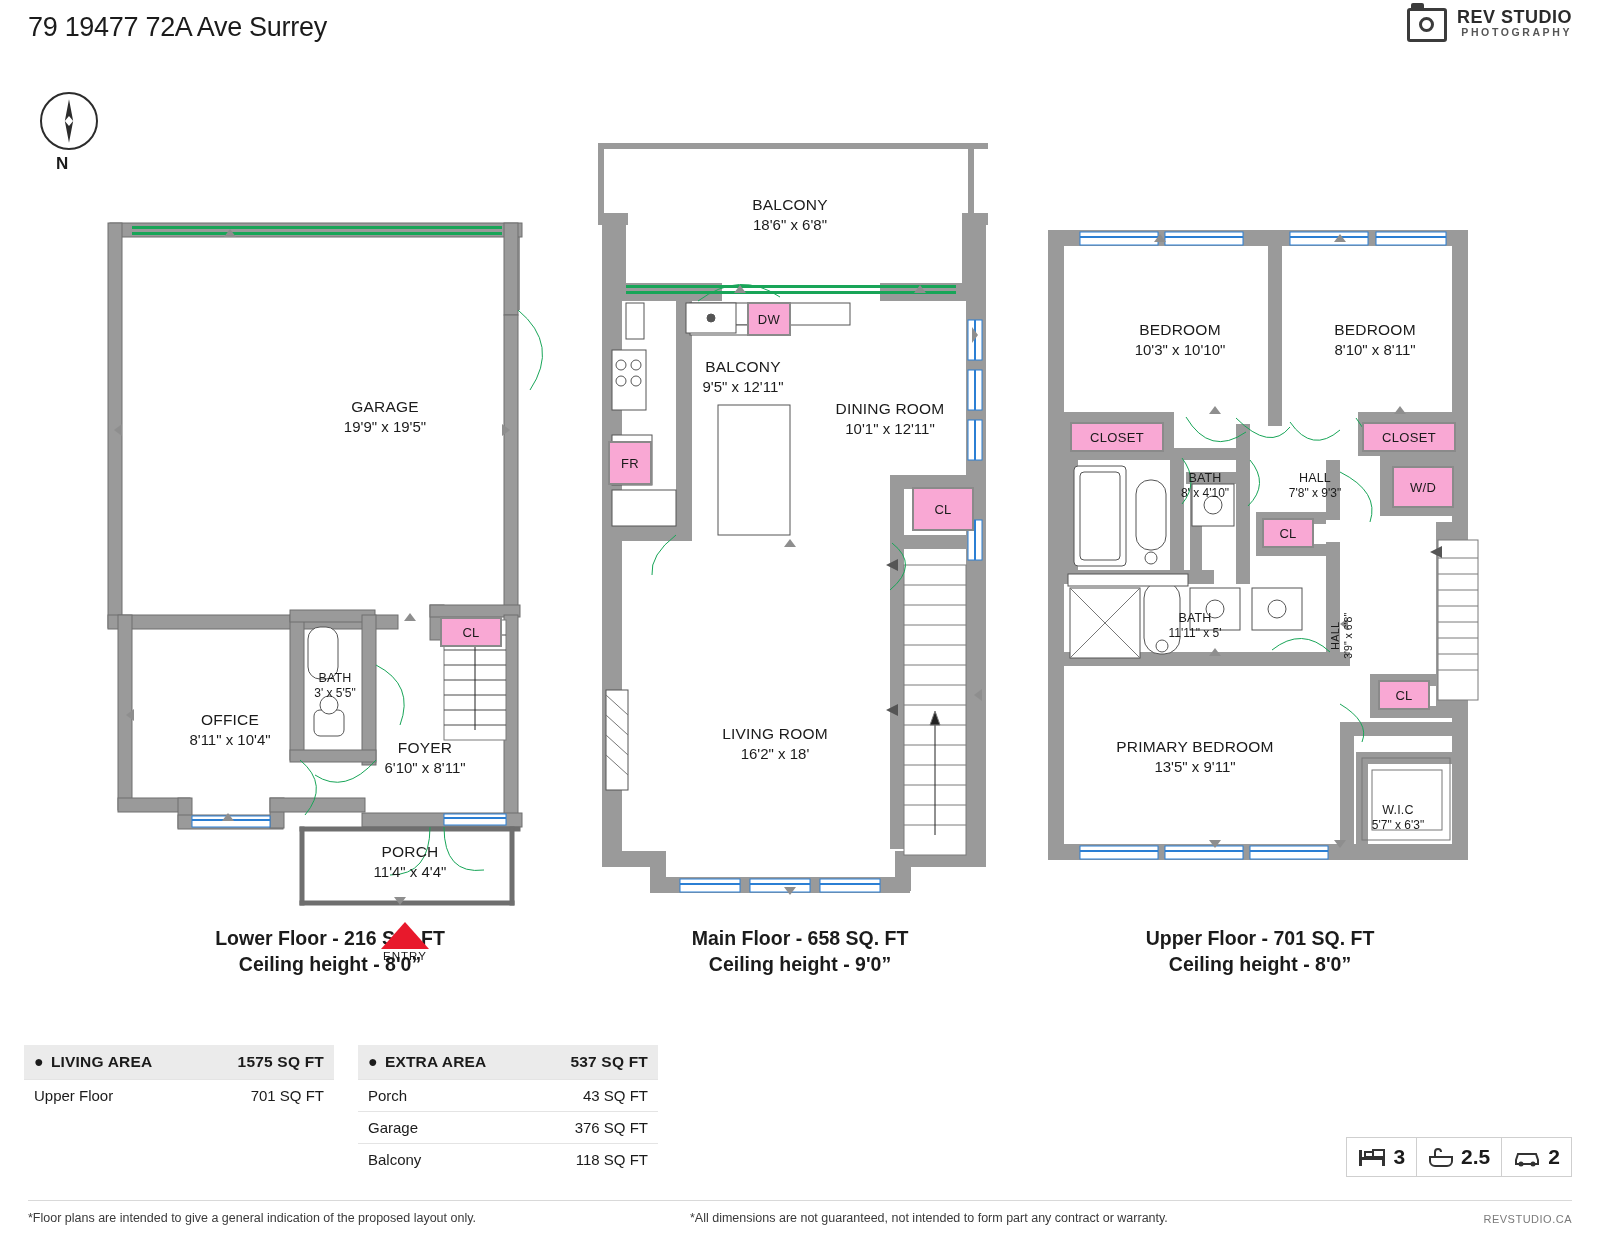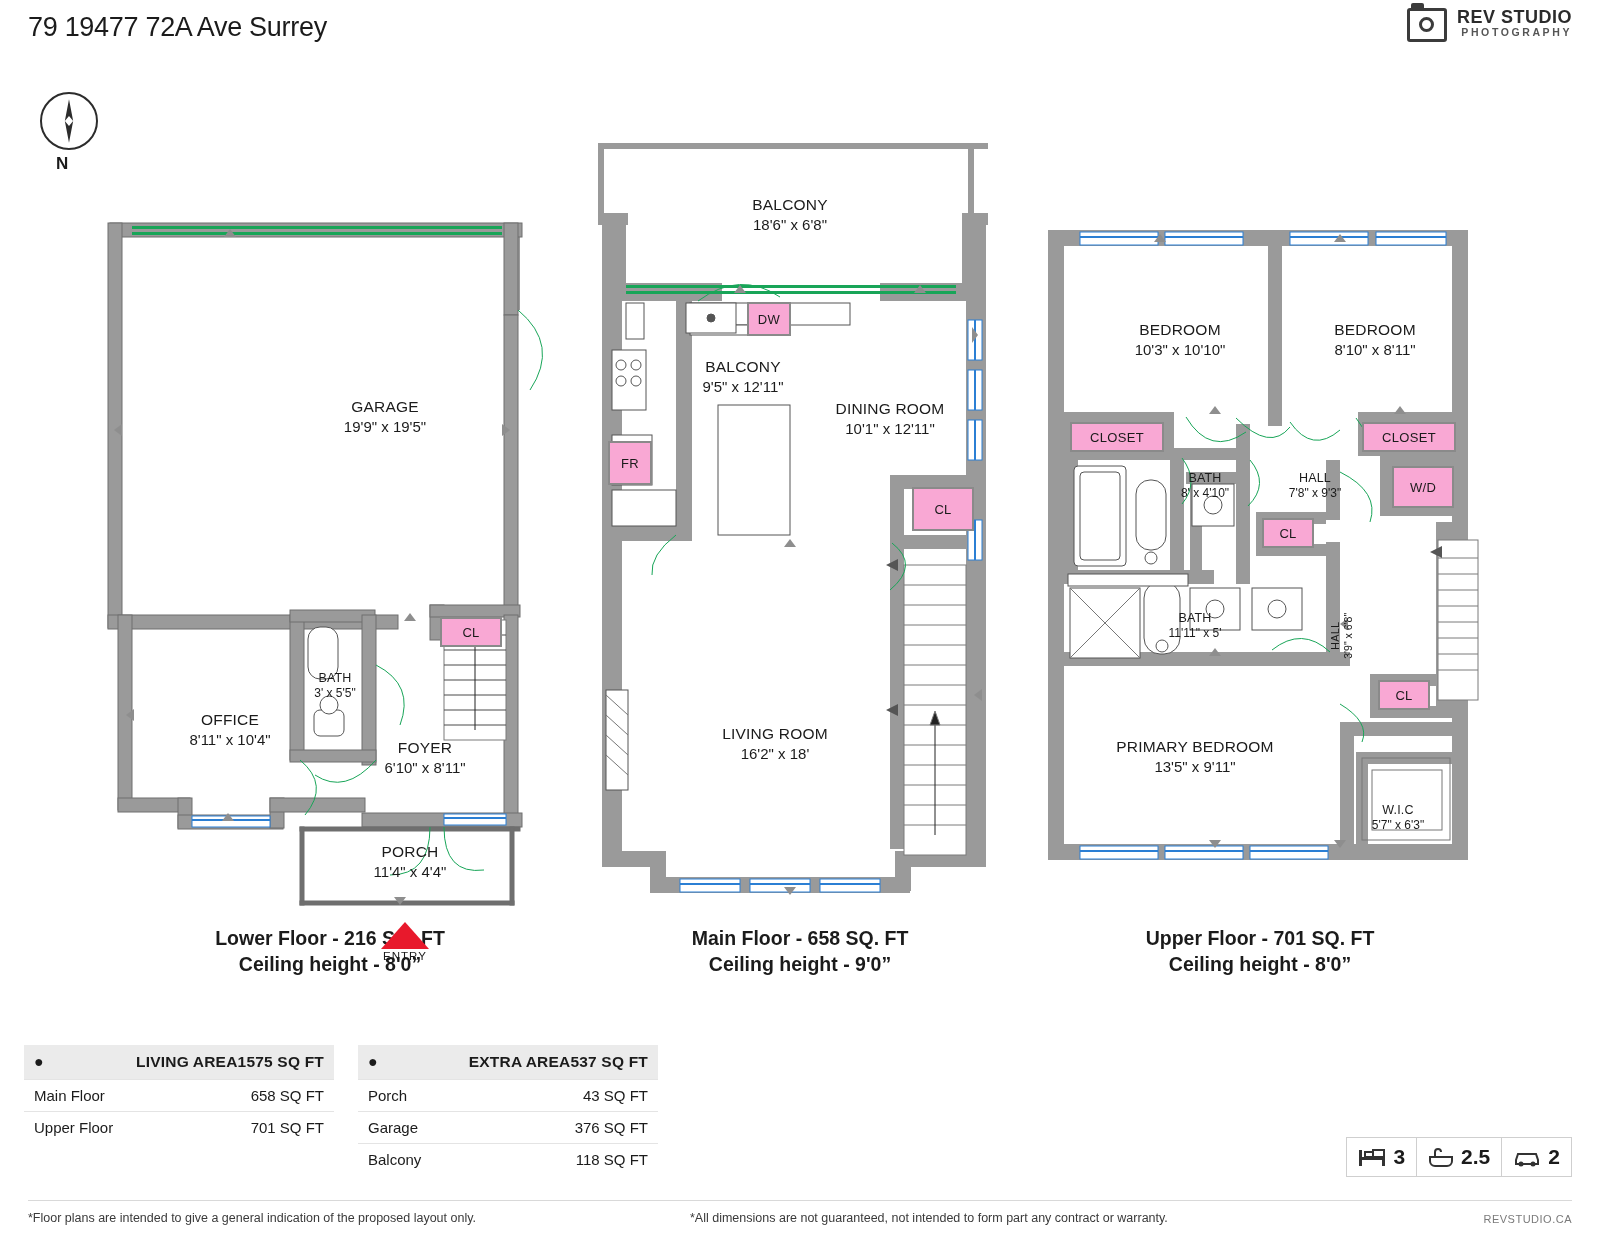--- a/index.html
+++ b/index.html
@@ -72,21 +72,21 @@
   }
   .entry-wrap .et { font-size:11.5px; letter-spacing:1px; margin-top:1px; }
 
   
   .tbl { position:absolute; font-size:15px; }
   .tbl .hdr {
     display:flex; align-items:center; background:#ebebeb; font-weight:bold;
     padding:8px 10px; font-size:15.5px; letter-spacing:0.2px;
   }
   .tbl .hdr .dot { font-size:16px; margin-right:7px; }
-  .tbl .hdr .lab { flex:1;text-align:right; }
+  .tbl .hdr .lab { flex:1; }
   .tbl .hdr .val { font-weight:bold; }
   .tbl .row { display:flex; padding:7px 10px; border-top:1px solid #e4e4e4; }
   .tbl .row .lab { flex:1; }
   .tbl .row .val { }
 
   .footnotes { position:absolute; bottom:14px; left:0; width:100%; font-size:12.5px; color:#3a3a3a; }
   .fn-l { position:absolute; left:28px; bottom:0; }
   .fn-c { position:absolute; left:690px; bottom:0; }
   .fn-r { position:absolute; right:28px; bottom:0; font-size:11px; color:#7a7a7a; letter-spacing:0.5px;}
 
@@ -577,24 +577,20 @@
 <div class="cap" style="left:1000px; top:925px; width:520px;">Upper Floor - 701 SQ. FT
 Ceiling height - 8'0”</div>
 
 <div class="tbl" style="left:24px; top:1045px; width:310px;">
   <div class="hdr">
     <span class="dot">●</span>
     <span class="lab">LIVING AREA</span>
     <span class="val">1575 SQ FT</span>
   </div>
   <div class="row">
-    <span class="lab">Main Floor</span>
-    <span class="val">658 SQ FT</span>
-  </div>
-  <div class="row">
     <span class="lab">Upper Floor</span>
     <span class="val">701 SQ FT</span>
   </div>
 </div>
 
 <div class="tbl" style="left:358px; top:1045px; width:300px;">
   <div class="hdr">
     <span class="dot">●</span>
     <span class="lab">EXTRA AREA</span>
     <span class="val">537 SQ FT</span>

